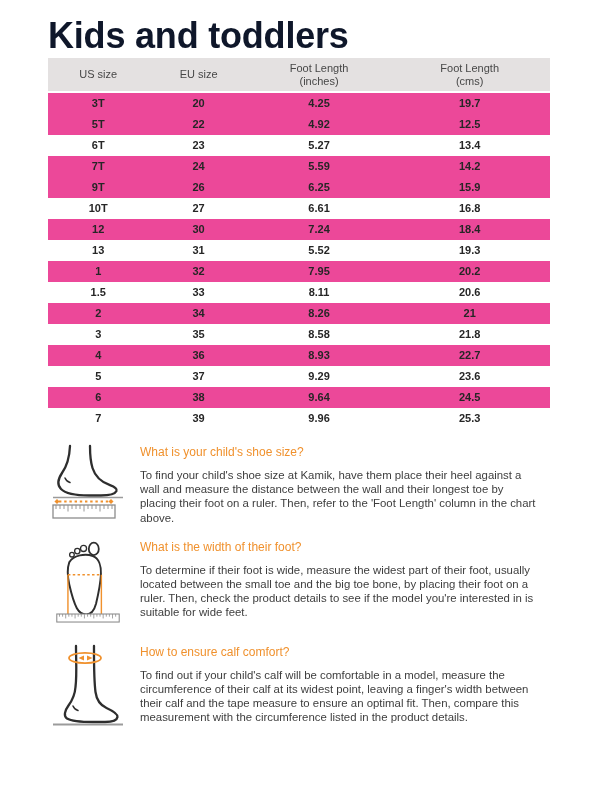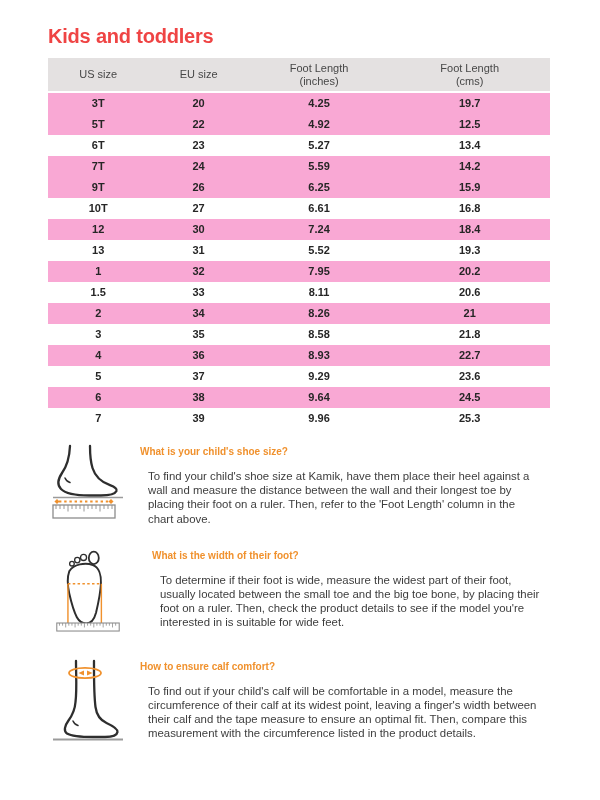--- a/index.html
+++ b/index.html
@@ -7,24 +7,24 @@
     width: 600px; height: 800px;
     background: #ffffff;
     font-family: "Liberation Sans", sans-serif;
     color: #2a2a2a;
     overflow: hidden;
   }
   .page { padding: 0 50px 0 48px; }
 
   h1.page-title {
     margin: 23px 0 0 0;
-    font-size: 20px;
+    font-size: 36px;
     line-height: 26px;
     font-weight: 700;
-    color: #ef4444;
+    color: #0f172a;
     letter-spacing: -0.2px;
   }
 
   table.size-table {
     border-collapse: collapse;
     width: 100%;
     margin-top: 9px;
     table-layout: fixed;
   }
   table.size-table th:nth-child(1), table.size-table td:nth-child(1) { width: 20%; }
@@ -45,42 +45,42 @@
   }
   table.size-table tbody td {
     font-size: 11px;
     font-weight: 700;
     color: #262626;
     text-align: center;
     height: 21px;
     padding: 0;
     line-height: 21px;
   }
-  table.size-table tbody tr.stripe td { background: #f9a8d4; }
+  table.size-table tbody tr.stripe td { background: #ec4899; }
 
   .sections { margin-top: 12px; }
   .section { display: flex; align-items: flex-start; }
-  .section + .section.gap-a { margin-top: 11px; gap: 12px; }
+  .section + .section.gap-a { margin-top: 11px; }
   .section + .section.gap-b { margin-top: 18px; }
   .icon-col {
     flex: 0 0 80px;
     display: flex;
     justify-content: center;
     padding-top: 3px;
   }
   .text-col { flex: 1 1 auto; padding-left: 12px; }
   .text-col h2 {
     margin: 2px 0 7px 0;
-    font-size: 10px;
+    font-size: 12px;
     line-height: 18px;
-    font-weight: 700;
+    font-weight: 400;
     color: #f0912d;
   }
   .text-col p {
-    margin: 8px;
+    margin: 0;
     font-size: 11.4px;
     line-height: 14.2px;
     color: #3d3d3d;
     max-width: 400px;
   }
 </style>
 </head>
 <body>
 
 <div class="page">

